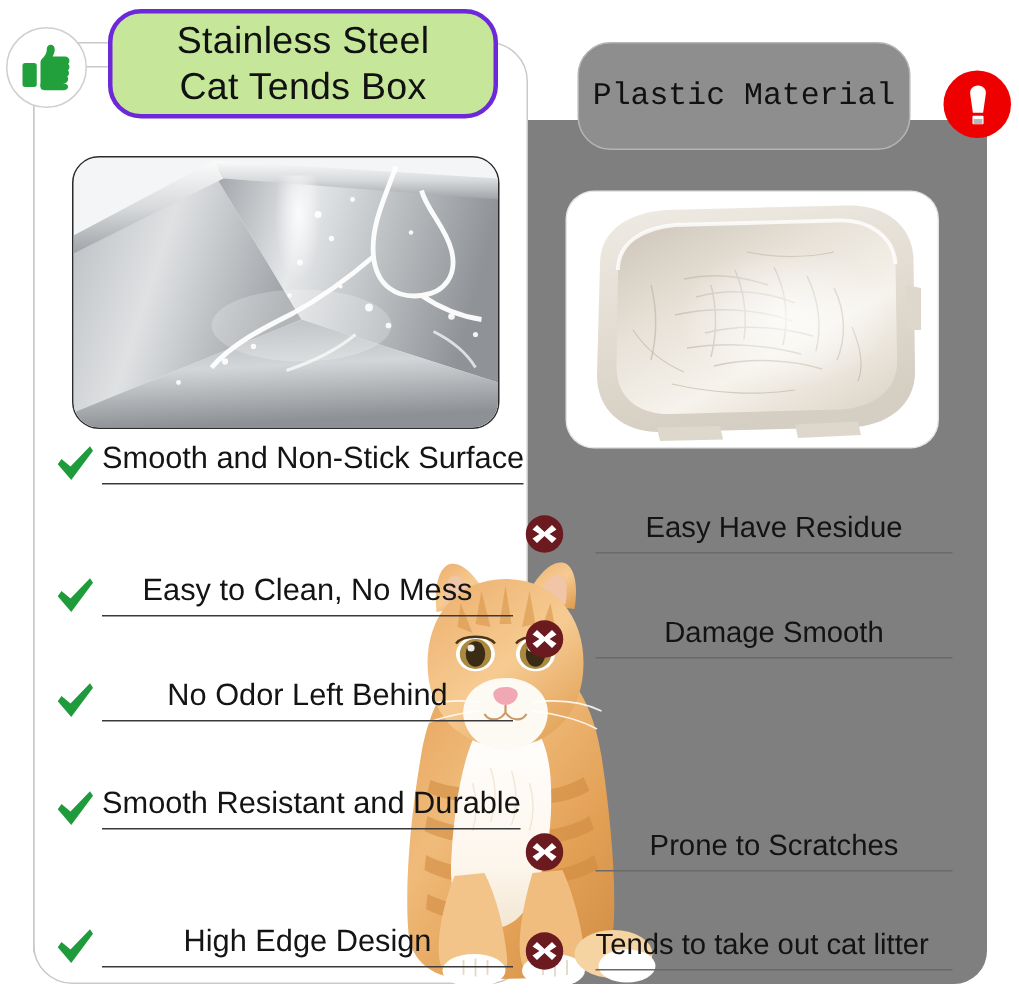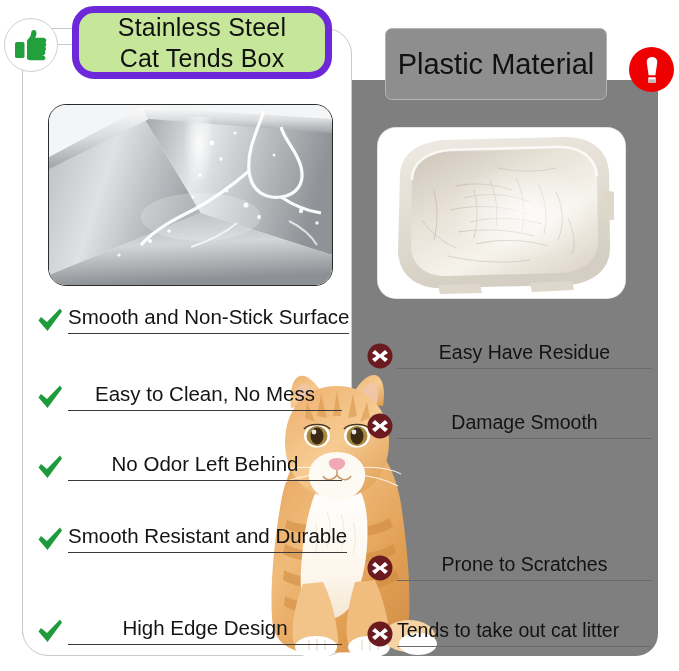--- a/index.html
+++ b/index.html
@@ -73,38 +73,39 @@
     justify-content: center;
     text-align: center;
     z-index: 6;
   }
   .pill-green {
     left: 72px;
     top: 6px;
     width: 260px;
     height: 73px;
     background: #c6e79a;
-    border: 7px solid #6d28d9;
+    border: 3px solid #6d28d9;
     border-radius: 22px;
     color: #111111;
     font-size: 25px;
     line-height: 31px;
     letter-spacing: 0.2px;
   }
   .pill-gray {
     left: 385px;
     top: 28px;
     width: 222px;
     height: 72px;
     background: #8e8e8e;
     border: 1px solid #b4b4b4;
-    border-radius: 7px;
+    border-radius: 22px;
     color: #111111;
-    font-size: 29px;
+    font-size: 21px;
     line-height: 31px;
+    font-family: Liberation Mono, monospace;
   }
 
   
   .thumb-badge {
     position: absolute;
     left: 4px;
     top: 18px;
     width: 52px;
     height: 52px;
     border-radius: 50%;
@@ -170,21 +171,21 @@
   }
 
   
   .feat {
     position: absolute;
     display: flex;
     align-items: flex-end;
     z-index: 9;
   }
   .feat-left { left: 36px; width: 306px; }
-  .feat-right { left: 367px; width: 285px; }
+  .feat-right { left: 350px; width: 285px; gap: 17px; }
 
   .tick {
     flex: 0 0 auto;
     width: 28px;
     height: 28px;
     margin-right: 4px;
     display: block;
   }
   .cross {
     flex: 0 0 auto;
@@ -476,21 +477,21 @@
 
       <g stroke="#eee3d2" stroke-width="1" fill="none" opacity="0.8">
         <path d="M84,140 C88,152 88,164 84,176"></path>
         <path d="M98,142 C102,154 102,166 98,178"></path>
         <path d="M110,150 C113,160 113,172 110,182"></path>
         <path d="M72,150 C75,160 75,172 72,182"></path>
       </g>
     </svg>
   </div>
 
-  <div class="feat feat-left" style="top:305px">
+  <div class="feat feat-left" style="top:294px">
     <svg class="tick" viewBox="0 0 28 28">
       <path d="M2.5,14.5 L5,11 L11,16 L24,2.5 L26,5.5 L11.5,25 Z" fill="#1f9b3c"></path>
     </svg>
     <div class="feat-text ta-l">Smooth and Non-Stick Surface</div>
   </div>
 
   <div class="feat feat-left" style="top:452px">
     <svg class="tick" viewBox="0 0 28 28">
       <path d="M2.5,14.5 L5,11 L11,16 L24,2.5 L26,5.5 L11.5,25 Z" fill="#1f9b3c"></path>
     </svg>

